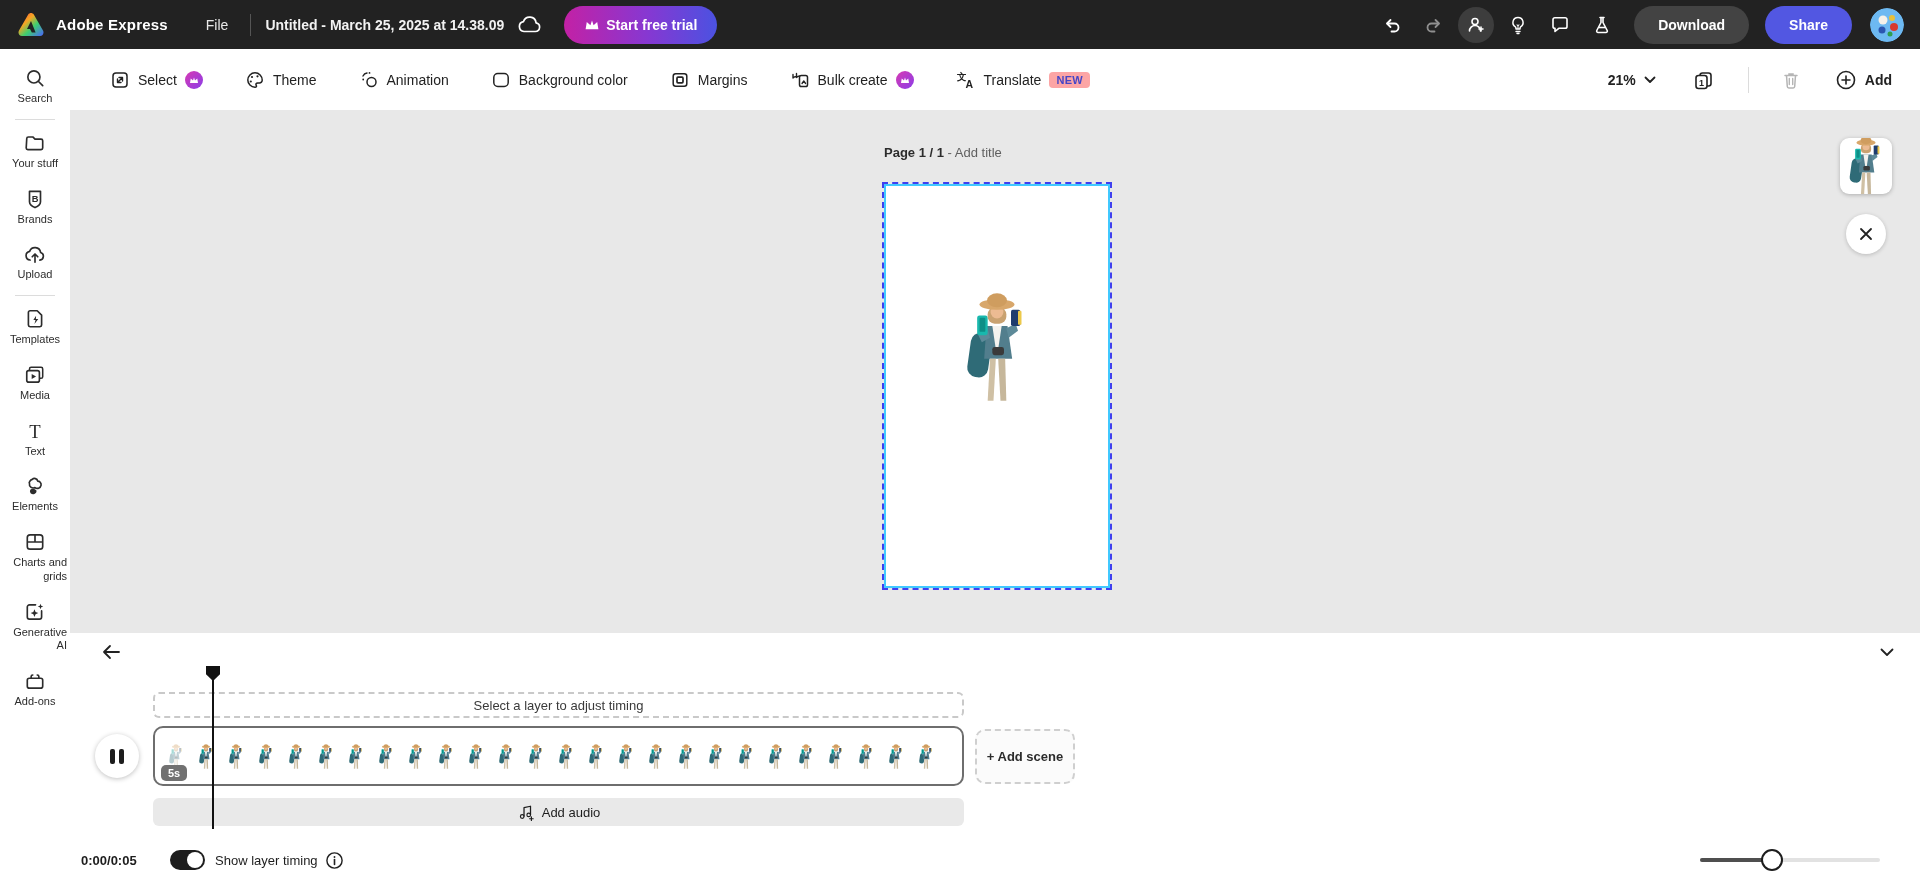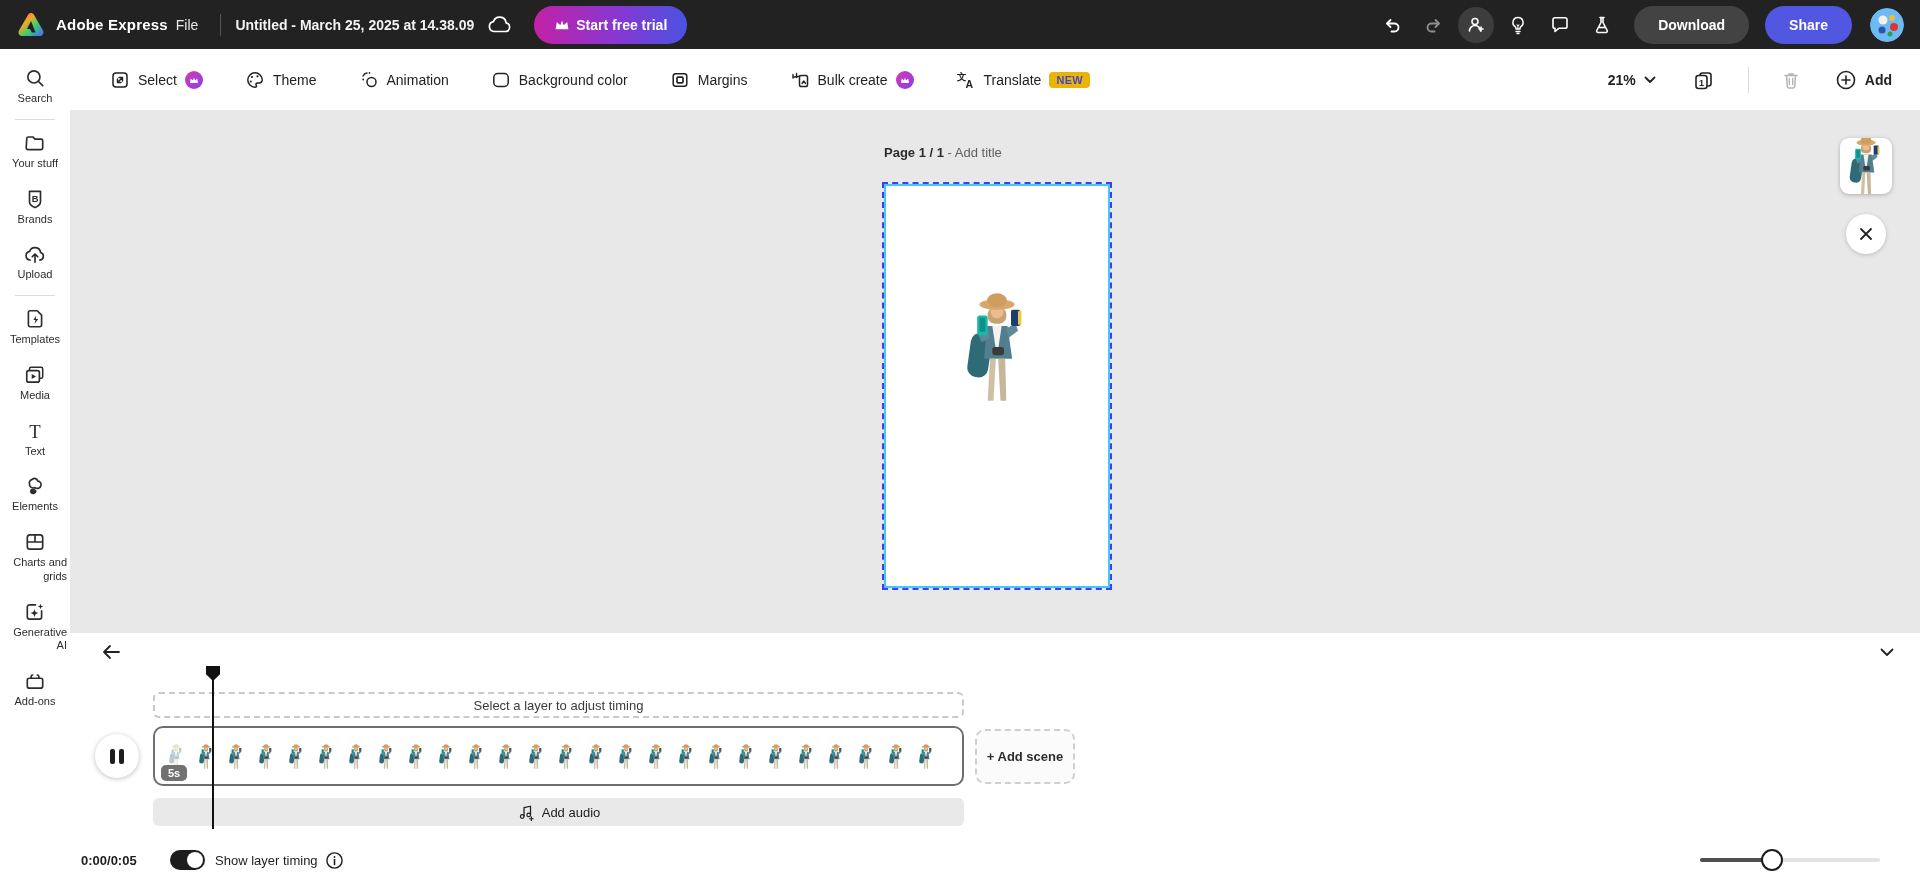--- a/index.html
+++ b/index.html
@@ -3,21 +3,21 @@
 <meta charset="utf-8">
 <style>
   * { margin:0; padding:0; box-sizing:border-box; }
   html,body { width:1920px; height:878px; font-family:"Liberation Sans", sans-serif; background:#fff; overflow:hidden; }
   .app { width:1920px; height:878px; display:flex; flex-direction:column; }
 
   
   .topbar { height:49px; background:#222222; display:flex; align-items:center; padding:0 16px 0 14px; flex-shrink:0; }
   .logo-wrap { width:34px; height:30px; display:flex; align-items:center; justify-content:center; }
   .app-name { color:#fff; font-weight:bold; font-size:15px; margin-left:8px; letter-spacing:.2px; }
-  .file-menu { color:#e8e8e8; font-size:14px; padding:6px 8px; border-radius:6px; cursor:pointer; }
+  .file-menu { color:#e8e8e8; font-size:14px; margin-left:30px; padding:6px 8px; border-radius:6px; cursor:pointer; }
   .tb-divider { width:1px; height:22px; background:#555; margin:0 14px; }
   .doc-title { color:#f2f2f2; font-size:14px; font-weight:bold; }
   .cloud-btn { margin-left:14px; display:flex; align-items:center; }
   .trial-btn { margin-left:22px; height:38px; padding:0 20px; border-radius:19px; border:none; display:flex; align-items:center; gap:6px; background:linear-gradient(90deg,#c321a5 0%,#8638d2 55%,#4b52e1 100%); color:#fff; font-weight:bold; font-size:14px; cursor:pointer; font-family:inherit; }
   .topbar-right { margin-left:auto; display:flex; align-items:center; gap:6px; }
   .icon-btn { width:36px; height:36px; border-radius:50%; display:flex; align-items:center; justify-content:center; cursor:pointer; background:transparent; border:none; }
   .icon-btn.circled { background:#3d3d3d; }
   .download-btn { height:38px; padding:0 24px; border-radius:19px; border:none; background:#434343; color:#fff; font-weight:bold; font-size:14px; margin-left:8px; cursor:pointer; font-family:inherit; }
   .share-btn { height:38px; padding:0 24px; border-radius:19px; border:none; background:#5257e2; color:#fff; font-weight:bold; font-size:14px; margin-left:10px; cursor:pointer; font-family:inherit; }
   .avatar { width:34px; height:34px; border-radius:50%; margin-left:12px; cursor:pointer; overflow:hidden; }
@@ -28,21 +28,21 @@
   .side-item { width:64px; display:flex; flex-direction:column; align-items:center; gap:3px; padding:8px 0 9px; cursor:pointer; border-radius:8px; }
   .side-item .lbl { font-size:11px; color:#2c2c2c; text-align:right; line-height:1.25; }
   .side-div { width:40px; height:1px; background:#dcdcdc; margin:4px 0; }
 
   .right-col { flex:1; display:flex; flex-direction:column; min-width:0; }
 
   
   .toolbar { height:61px; background:#fff; display:flex; align-items:center; padding:0 20px 0 30px; flex-shrink:0; }
   .tool-item { display:flex; align-items:center; gap:8px; font-size:14px; color:#222; padding:8px 10px; border-radius:8px; cursor:pointer; margin-right:22px; white-space:nowrap; }
   .crown-badge { width:18px; height:18px; border-radius:50%; background:linear-gradient(135deg,#d73ab3,#8b3de8); display:flex; align-items:center; justify-content:center; }
-  .new-badge { background:#eab308; color:#4646c6; font-size:11px; font-weight:bold; padding:2px 7px; border-radius:4px; letter-spacing:.3px; }
+  .new-badge { background:#fca5a5; color:#4646c6; font-size:11px; font-weight:bold; padding:2px 7px; border-radius:4px; letter-spacing:.3px; }
   .toolbar-right { margin-left:auto; display:flex; align-items:center; gap:20px; }
   .zoom-ctl { display:flex; align-items:center; gap:8px; font-size:14px; font-weight:bold; color:#222; cursor:pointer; padding:6px 8px; }
   .vdiv { width:1px; height:26px; background:#dcdcdc; margin:0 6px; }
   .add-ctl { display:flex; align-items:center; gap:8px; font-size:14px; font-weight:bold; color:#222; cursor:pointer; padding:6px 8px; }
 
   
   .workspace { flex:1; background:#e8e8e8; position:relative; min-height:0; }
   .page-label { position:absolute; top:35px; left:814px; font-size:13px; }
   .page-label .pl-bold { font-weight:bold; color:#2c2c2c; }
   .page-label .pl-dim { color:#5f5f5f; }

